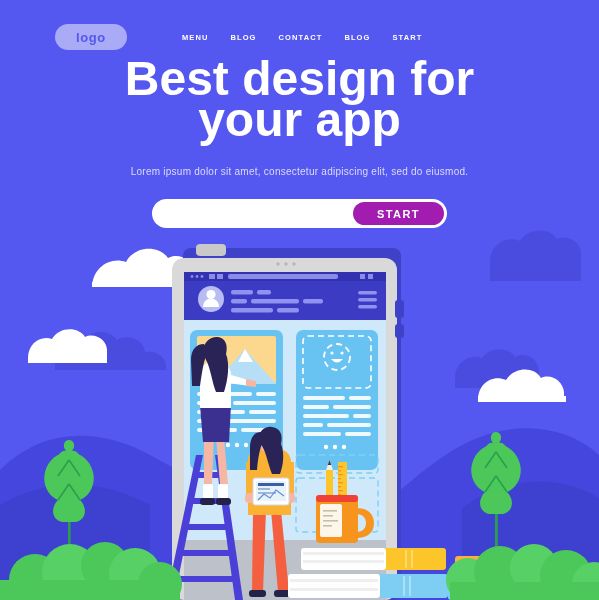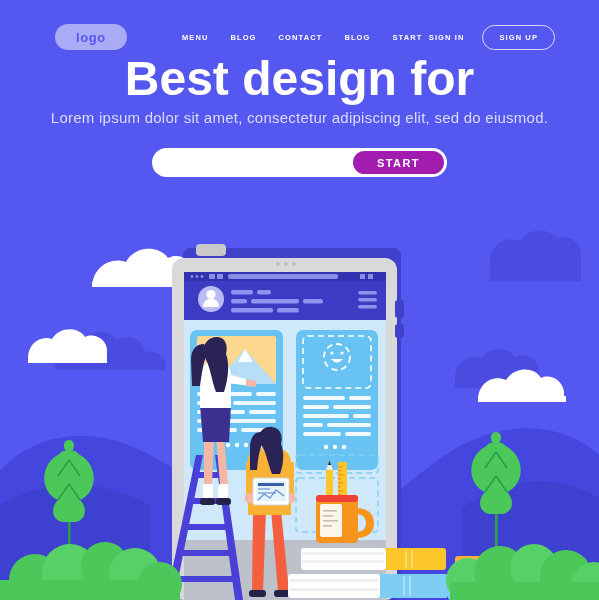--- a/index.html
+++ b/index.html
@@ -40,21 +40,21 @@
     white-space:nowrap;
   }
 
   
   .hero{position:absolute;left:0;top:58px;width:599px;text-align:center;z-index:40;}
   .hero h1{
     margin:0;color:#ffffff;font-size:48px;line-height:41px;font-weight:bold;
     letter-spacing:0px;
   }
   .hero p{
-    margin:10px 0 0 0;color:#dbdcfb;font-size:15px;letter-spacing:.25px;
+    margin:26px 0 0 0;color:#dbdcfb;font-size:10px;letter-spacing:.25px;
   }
   .searchwrap{
     margin:22px auto 0 auto;width:295px;height:29px;
     background:#ffffff;border-radius:15px;
     display:flex;align-items:center;justify-content:flex-end;
     padding:0;box-sizing:border-box;position:relative;
   }
   .searchinput{
     position:absolute;left:0;top:0;width:100%;height:100%;
     border:none;outline:none;background:transparent;border-radius:15px;
@@ -111,29 +111,26 @@
 
   <div class="navbar">
     <div class="logo">logo</div>
     <nav class="navlinks">
       <a href="#">MENU</a>
       <a href="#">BLOG</a>
       <a href="#">CONTACT</a>
       <a href="#">BLOG</a>
       <a href="#">START</a>
     </nav>
-    <div class="navright">
-      <div class="signin">SIGN IN</div>
-      <div class="signup">SIGN UP</div>
-    </div>
   </div>
 
   <div class="hero">
     <h1>
       <span>Best design for</span><br>
+      <span>your app</span>
     </h1>
     <p>Lorem ipsum dolor sit amet, consectetur adipiscing elit, sed do eiusmod.</p>
     <div class="searchwrap">
       <input class="searchinput" type="text" placeholder="" style="">
       <button class="startbtn">START</button>
     </div>
   </div>
 
   <svg class="illo" width="599" height="600" viewBox="0 0 599 600">
 

